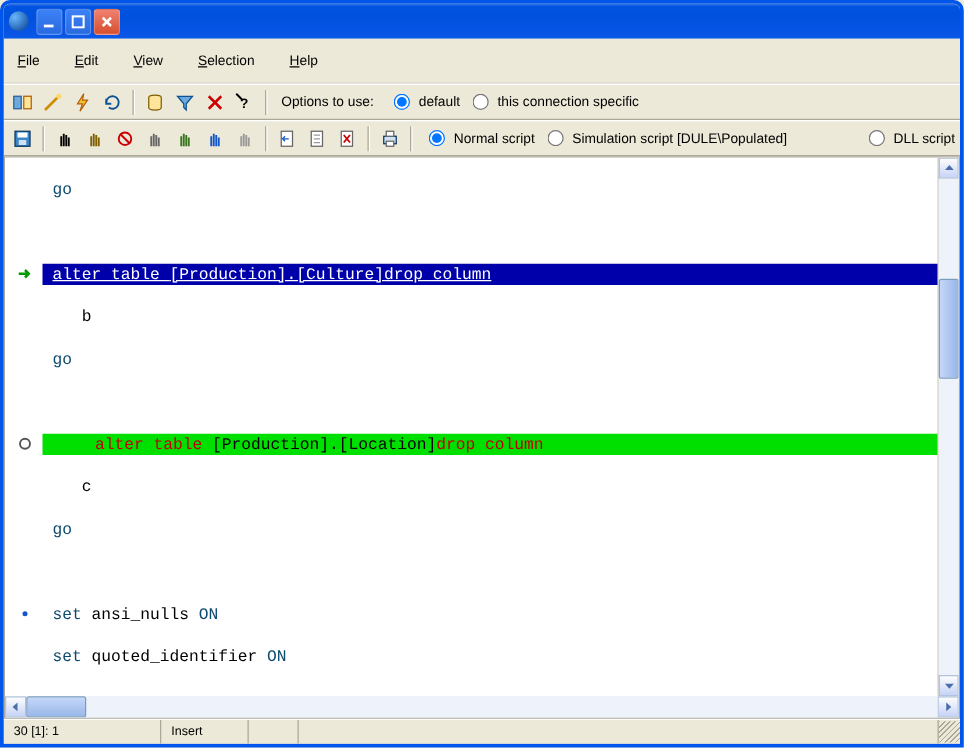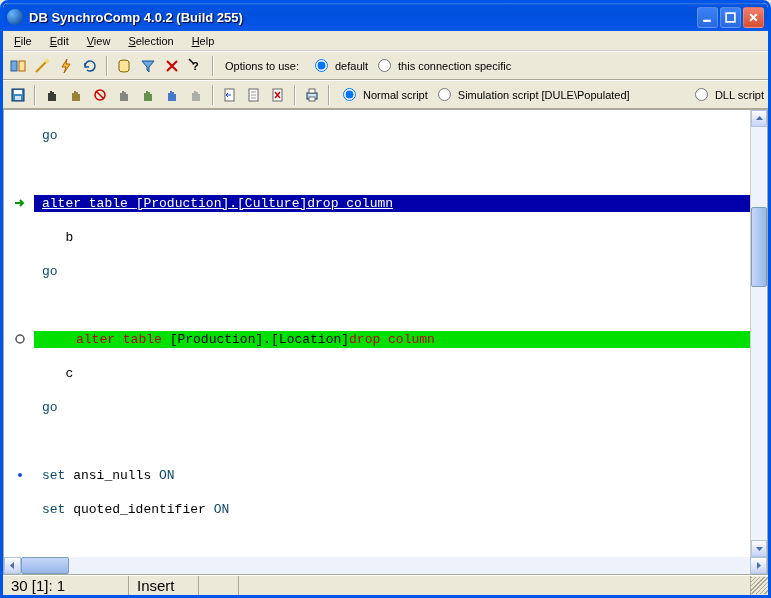--- a/index.html
+++ b/index.html
@@ -42,26 +42,26 @@
     font-weight: bold;
     font-size: 11px;
     color: #fff;
     cursor: pointer;
   }
   .win-btn.min, .win-btn.max { background: linear-gradient(to bottom,#3c81f7,#2a6ae0); }
   .win-btn.close { background: linear-gradient(to bottom,#f08070,#d64f2f); }
   .win-btn svg { width: 11px; height: 11px; }
 
   .menubar {
-    height: 20px;
+    height: 36px;
     background: #ece9d8;
     display: flex;
     align-items: center;
     padding: 0 4px;
-    gap: 4px;
+    gap: 14px;
     border-bottom: 1px solid #d4d0c8;
   }
   .menu-item { padding: 2px 7px; cursor: pointer; }
   .menu-item u { text-decoration: underline; }
 
   .toolbar {
     height: 29px;
     background: #ece9d8;
     border-top: 1px solid #fff;
     border-bottom: 1px solid #aca899;
@@ -168,41 +168,40 @@
     background: linear-gradient(to bottom,#c6d7f9,#98b7e8);
     border:1px solid #7b9ebd; border-radius:2px;
   }
 
   .statusbar {
     height: 20px;
     background: #ece9d8;
     border-top: 1px solid #fff;
     display: flex;
     align-items: center;
-    font-size: 15px;
+    font-size: 10px;
   }
   .status-cell {
     padding: 2px 8px;
     border-right: 1px solid #aca899;
     height: 100%;
     display: flex; align-items: center;
   }
   .status-cell.wide { min-width: 70px; }
   .grip {
     margin-left: auto;
     width: 17px; height: 17px;
     background: repeating-linear-gradient(135deg,#aca899 0 1px,transparent 1px 3px);
   }
 </style>
 </head>
 <body>
 
 <div class="titlebar">
   <div class="app-icon"></div>
-  <div class="title">DB SynchroComp 4.0.2  (Build 255)</div>
   <div class="win-btns">
     <div class="win-btn min">
         <svg viewBox="0 0 10 10">
           <rect x="1" y="7" width="7" height="2" fill="#fff"></rect>
         </svg>
       </div>
     <div class="win-btn max">
         <svg viewBox="0 0 10 10">
           <rect x="1" y="1" width="8" height="8" fill="none" stroke="#fff" stroke-width="1.5"></rect>
         </svg>

